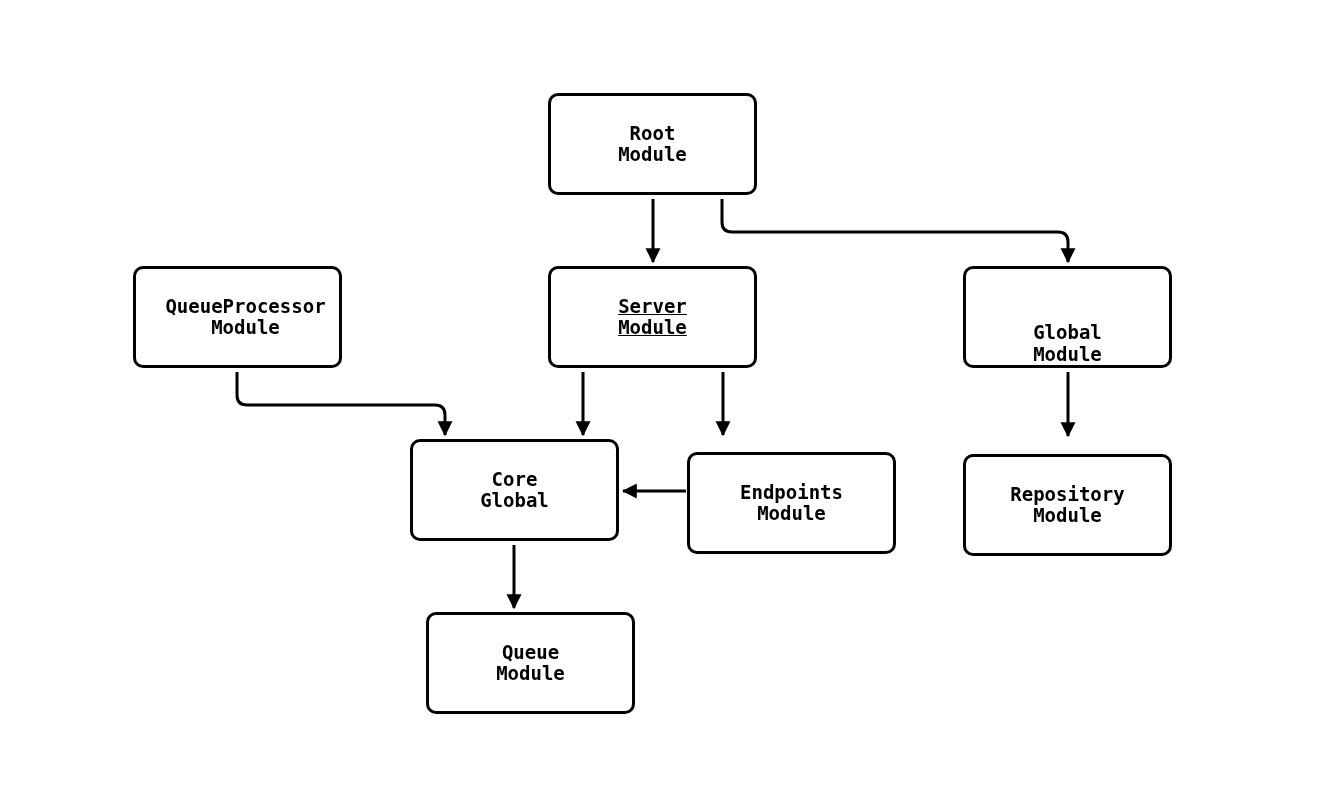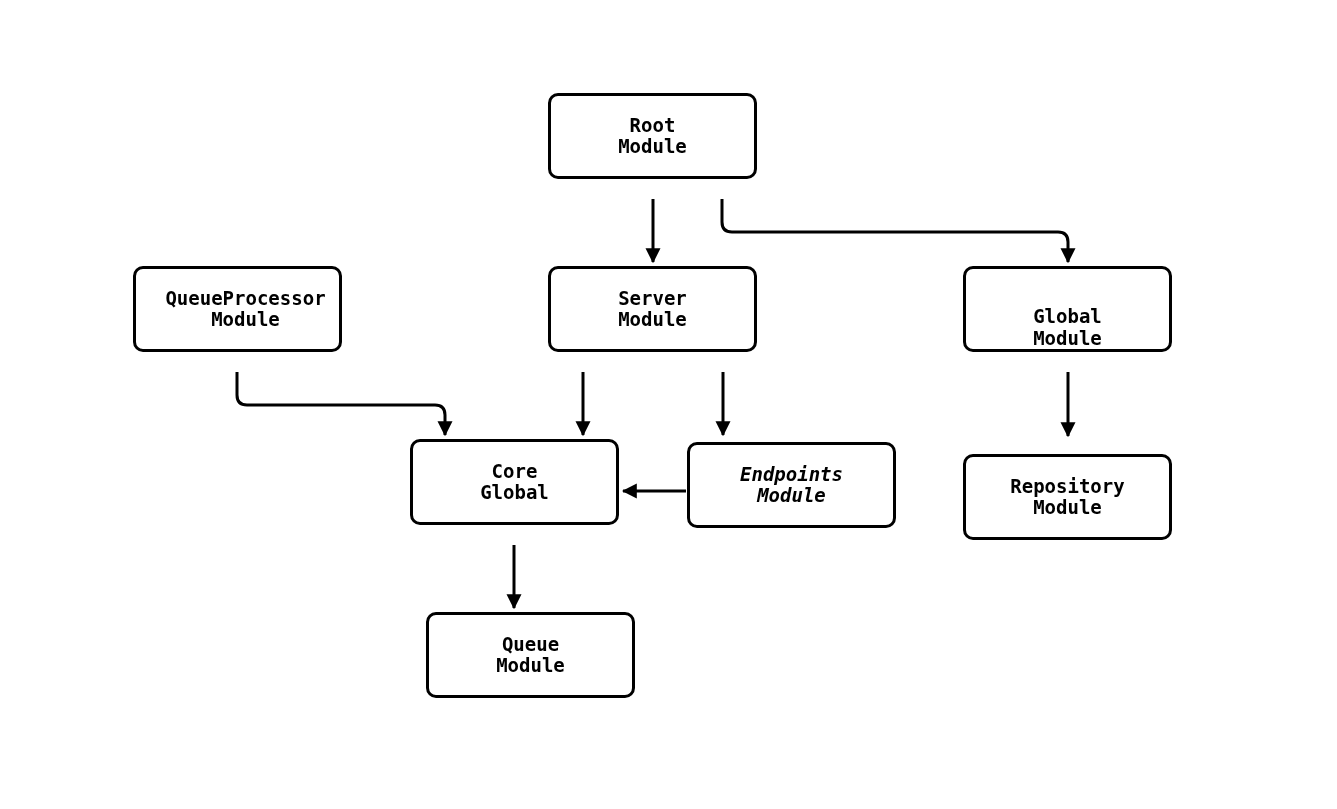--- a/index.html
+++ b/index.html
@@ -23,44 +23,44 @@
     height: 809px;
   }
   .edge {
     fill: none;
     stroke: #000000;
     stroke-width: 3;
   }
   .node {
     position: absolute;
     width: 209px;
-    height: 86px;
+    height: 102px;
     box-sizing: border-box;
     border: 3px solid #000000;
     border-radius: 10px;
     background: #ffffff;
     display: flex;
     align-items: center;
     justify-content: center;
     z-index: 1;
   }
   .node .label {
     font-weight: 700;
     font-size: 19px;
     line-height: 21.5px;
     color: #000000;
     text-align: center;
     white-space: pre-line;
   }
   .n-root          { left: 548px; top: 93px;  }
-  .n-server        { left: 548px; top: 266px; }
+  .n-server        { left: 548px; top: 266px; text-decoration: underline; }
   .n-queueprocessor{ left: 133px; top: 266px; padding-left: 16px; }
   .n-global        { left: 963px; top: 266px; align-items: flex-end; }
   .n-core          { left: 410px; top: 439px; }
-  .n-endpoints     { left: 687px; top: 442px; font-style: italic; }
+  .n-endpoints     { left: 687px; top: 452px; }
   .n-repository    { left: 963px; top: 454px; }
   .n-queue         { left: 426px; top: 612px; }
 </style>
 </head>
 <body>
 
 <div id="canvas">
 
   <svg id="edges" viewBox="0 0 1337 809" xmlns="http://www.w3.org/2000/svg">
     <defs>

